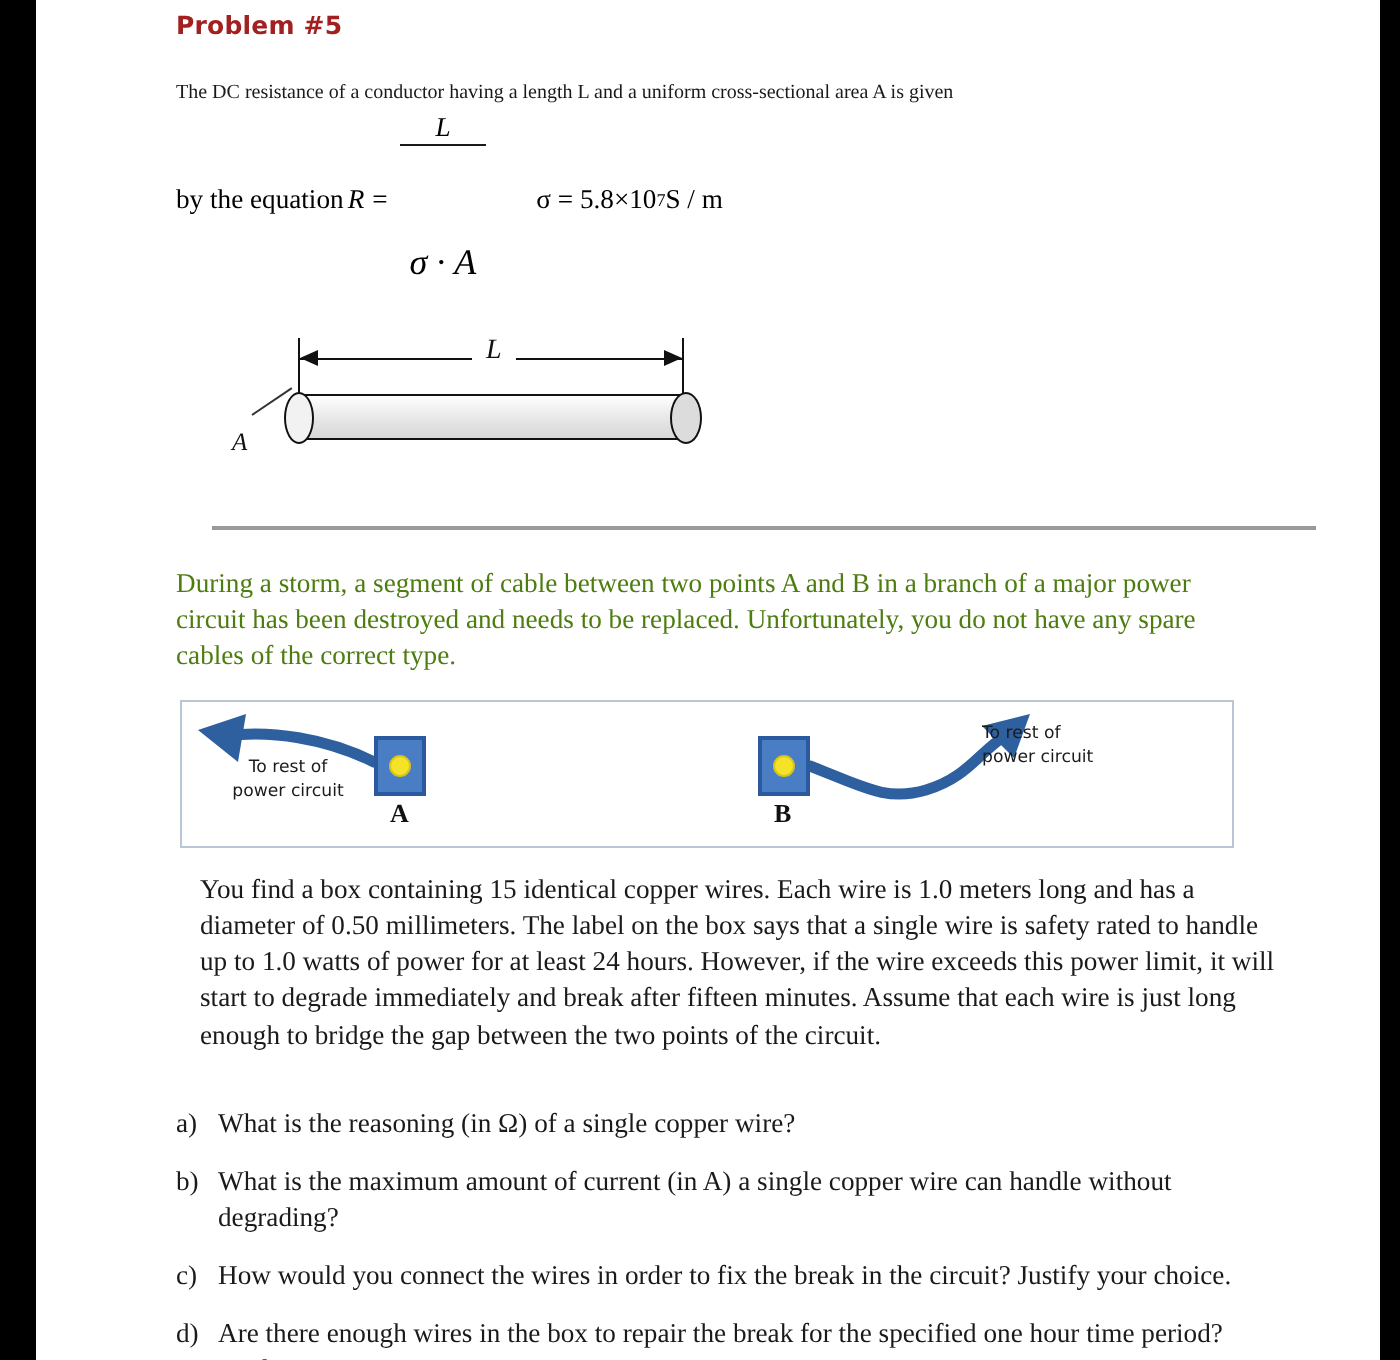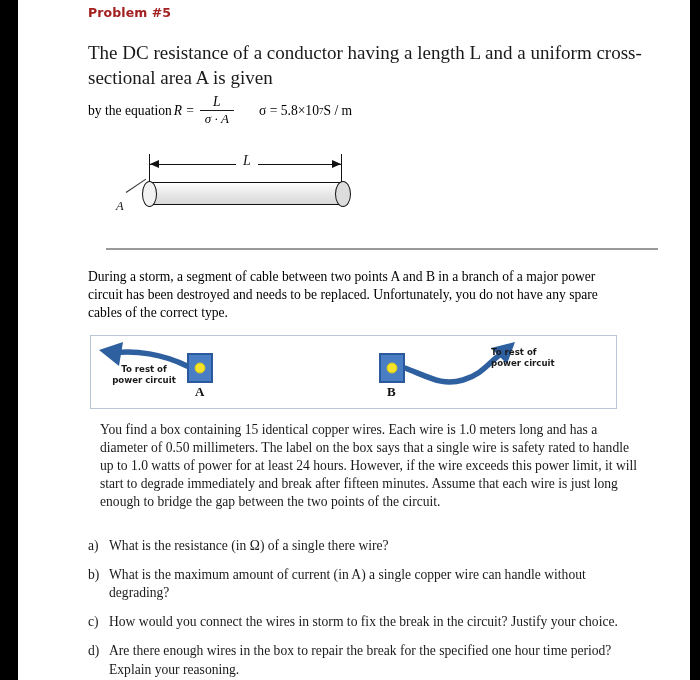--- a/index.html
+++ b/index.html
@@ -34,21 +34,21 @@
     font-family: "DejaVu Sans", sans-serif;
     font-weight: bold;
     font-size: 12.5px;
     color: #a32020;
     margin-top: 5px;
     letter-spacing: 0.1px;
   }
 
   
   .para {
-    font-size: 19px;
+    font-size: 10px;
     color: #1a1a1a;
     line-height: 1.34;
     text-align: left;
   }
   .intro-line1 { margin-top: 20px; }
   .intro-line2 {
     margin-top: 5px;
     display: flex;
     align-items: center;
     flex-wrap: nowrap;
@@ -79,22 +79,23 @@
     font-size: 13.6px;
     padding: 0 7px 1px 7px;
   }
   .frac .bar {
     width: 100%;
     height: 1px;
     background: #1a1a1a;
   }
   .frac .den {
     font-style: italic;
-    font-size: 13px;
+    font-size: 18px;
     padding: 1px 5px 0 5px;
+    margin-top: 48px;
   }
   .sup { font-size: 9px; vertical-align: super; }
 
   
   .cyl-fig {
     position: relative;
     width: 300px;
     height: 78px;
     margin-top: 16px;
     margin-left: 28px;
@@ -207,21 +208,21 @@
     width: 552px;
     height: 0;
     border-top: 2px solid #9a9a9a;
   }
 
   
   .storm-para {
     margin-top: 18px;
     font-size: 13.6px;
     line-height: 1.33;
-    color: #000000;
+    color: #4d7c0f;
     width: 520px;
   }
 
   
   .circuit-box {
     position: relative;
     margin-top: 13px;
     margin-left: 2px;
     width: 525px;
     height: 72px;
@@ -256,21 +257,21 @@
     font-weight: bold;
     font-size: 13px;
     color: #111;
   }
   .letter-a { left: 104px; top: 48px; }
   .letter-b { left: 296px; top: 48px; }
 
   .cap-text {
     position: absolute;
     font-family: "DejaVu Sans", sans-serif;
-    font-weight: bold;
+    font-weight: normal;
     font-size: 8.6px;
     color: #1b1b1b;
     line-height: 1.32;
     text-align: center;
   }
   .cap-left-circuit { left: 12px; top: 28px; width: 82px; }
   .cap-mid { left: 140px; top: 44px; width: 132px; }
   .cap-right-circuit { left: 400px; top: 11px; width: 84px; text-align: left; }
 
   .arrow-svg {
@@ -383,29 +384,29 @@
         <div>power circuit</div>
       </div>
     </div>
 
 
     <div class="para-block second">You find a box containing 15 identical copper wires.  Each wire is 1.0 meters long and has a diameter of 0.50 millimeters.  The label on the box says that a single wire is safety rated to handle up to 1.0 watts of power for at least 24 hours.  However, if the wire exceeds this power limit, it will start to degrade immediately and break after fifteen minutes. Assume that each wire is just long enough to bridge the gap between the two points of the circuit.</div>
 
     <div class="qlist">
       <div class="qitem">
         <span class="qlabel">a)</span>
-        <span class="qtext">What is the resistance (in Ω) of a single there wire?</span>
+        <span class="qtext">What is the reasoning (in Ω) of a single copper wire?</span>
       </div>
       <div class="qitem">
         <span class="qlabel">b)</span>
         <span class="qtext">What is the maximum amount of current (in A) a single copper wire can handle without degrading?</span>
       </div>
       <div class="qitem">
         <span class="qlabel">c)</span>
-        <span class="qtext">How would you connect the wires in storm to fix the break in the circuit?  Justify your choice.</span>
+        <span class="qtext">How would you connect the wires in order to fix the break in the circuit?  Justify your choice.</span>
       </div>
       <div class="qitem">
         <span class="qlabel">d)</span>
         <span class="qtext">Are there enough wires in the box to repair the break for the specified one hour time period? Explain your reasoning.</span>
       </div>
     </div>
 
   </div>
 </div>
 

